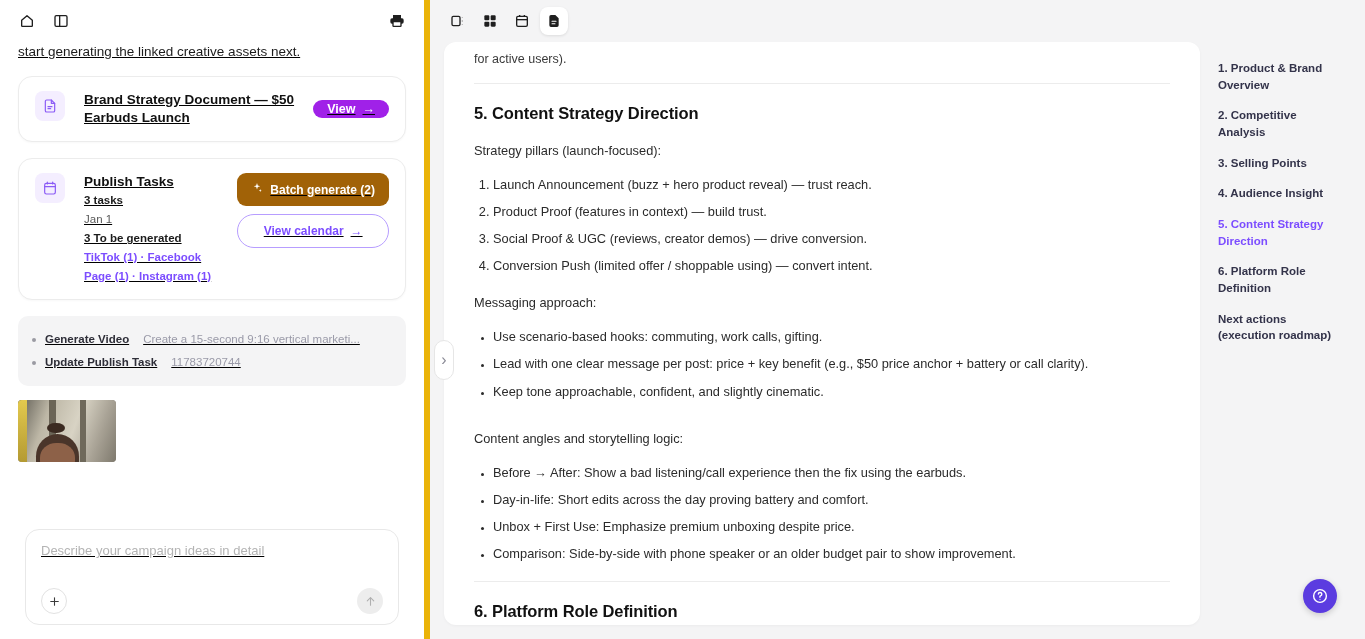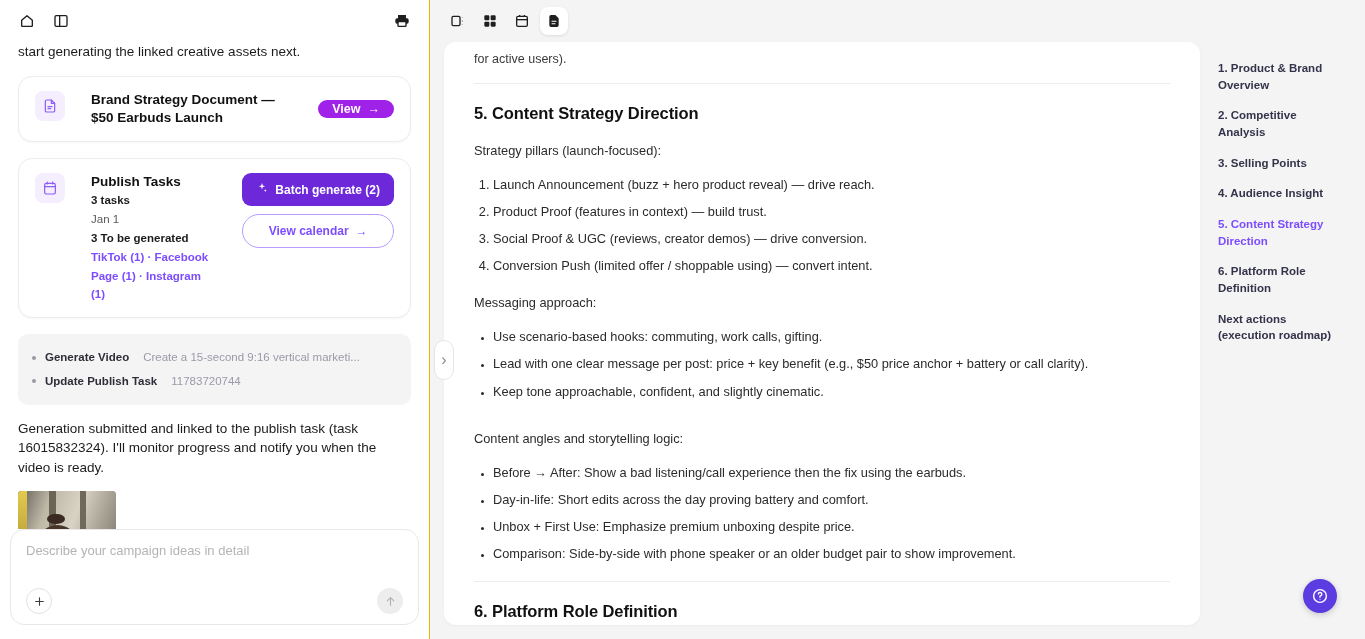--- a/index.html
+++ b/index.html
@@ -7,23 +7,24 @@
     width: 1365px; height: 639px;
     font-family: "Liberation Sans", sans-serif;
     background: #ffffff; overflow: hidden;
   }
   .app { display: flex; width: 1365px; height: 639px; }
 
   
   .chat-panel {
     width: 430px; height: 639px;
     background: #ffffff;
-    border-right: 1px solid #eab308;
+    border-right: 6px solid #eab308;
     display: flex; flex-direction: column;
     position: relative;
+    text-decoration: underline;
   }
   .chat-topbar {
     height: 42px; flex: 0 0 42px;
     display: flex; align-items: center;
     padding: 0 14px;
   }
   .icon-btn {
     width: 26px; height: 26px;
     display: flex; align-items: center; justify-content: center;
     border-radius: 6px; cursor: pointer; color: #1f1f1f;
@@ -39,21 +40,21 @@
     font-size: 13.5px; color: #1c1c1c; line-height: 1.45;
     margin-bottom: 14px;
   }
 
   .card {
     border: 1px solid #ececec; border-radius: 14px;
     background: #fff; padding: 14px 16px;
     box-shadow: 0 1px 2px rgba(0,0,0,.03);
     margin-bottom: 16px;
   }
-  .card-row { display: flex; align-items: flex-start; gap: 26px; }
+  .card-row { display: flex; align-items: flex-start; gap: 19px; }
   .card-icon {
     width: 30px; height: 30px; flex: 0 0 30px;
     border-radius: 8px; background: #f4eeff;
     display: flex; align-items: center; justify-content: center;
     color: #8b5cf6;
   }
   .card-body { flex: 1 1 auto; min-width: 0; }
   .card-title {
     font-size: 13.5px; font-weight: 700; color: #111;
     line-height: 1.35;
@@ -69,21 +70,21 @@
   }
   .pt-meta { font-size: 11.5px; line-height: 1.65; }
   .pt-strong { font-weight: 700; color: #1b1b1b; }
   .pt-dim { color: #5a5a5a; }
   .pt-links { color: #7c4dff; font-weight: 700; line-height: 1.6; }
   .pt-actions {
     display: flex; flex-direction: column; gap: 8px;
     flex: 0 0 auto;
   }
   .btn-primary {
-    background: #6d28d9; color: #fff; border: none;
+    background: #a16207; color: #fff; border: none;
     border-radius: 9px; font-size: 12px; font-weight: 700;
     padding: 9px 14px; cursor: pointer; font-family: inherit;
     display: flex; align-items: center; justify-content: center; gap: 7px;
     white-space: nowrap;
   }
   .btn-outline {
     background: #fff; color: #7c4dff;
     border: 1px solid #b79dff; border-radius: 17px;
     font-size: 12px; font-weight: 700;
     padding: 9px 14px; cursor: pointer; font-family: inherit;
@@ -120,21 +121,21 @@
   .thumb .win2 { position:absolute; left:63%; top:0; width:6px; height:100%; background:#6f695b; }
   .thumb .rail { position:absolute; left:0; top:0; width:9px; height:100%;
     background: linear-gradient(180deg,#e3c94e,#b49a32); }
   .thumb .head { position:absolute; left:18%; bottom:-26%; width:44%; height:72%;
     border-radius:50% 50% 42% 42%; background:#4a352a; }
   .thumb .face { position:absolute; left:22%; bottom:-20%; width:36%; height:52%;
     border-radius:46%; background:#8d6148; }
   .thumb .bun { position:absolute; left:30%; top:36%; width:18%; height:17%;
     border-radius:50%; background:#3b2a21; }
 
-  .composer-wrap { padding: 0 10px 14px; }
+  .composer-wrap { padding: 0 25px 14px; }
   .composer {
     border: 1px solid #e8e8e8; border-radius: 14px;
     background: #fff; height: 96px;
     padding: 13px 15px 10px; position: relative;
     display: flex; flex-direction: column;
   }
   .composer-input {
     border: none; outline: none; font-family: inherit;
     font-size: 13px; color: #1c1c1c; background: transparent;
     width: 100%; padding: 0;
@@ -331,21 +332,20 @@
           <span class="tool-name">Generate Video</span>
           <span class="tool-arg">Create a 15-second 9:16 vertical marketi...</span>
         </div>
         <div class="tool-row">
           <span class="tool-dot"></span>
           <span class="tool-name">Update Publish Task</span>
           <span class="tool-arg">11783720744</span>
         </div>
       </div>
 
-      <div class="chat-line">Generation submitted and linked to the publish task (task 16015832324). I'll monitor progress and notify you when the video is ready.</div>
 
       <div class="thumb">
         <div class="sky"></div>
         <div class="rail"></div>
         <div class="win1"></div>
         <div class="win2"></div>
         <div class="head"></div>
         <div class="face"></div>
         <div class="bun"></div>
       </div>
@@ -416,21 +416,21 @@
 
       <div class="doc-card">
         <div class="doc-inner">
 
           <div class="doc-frag">for active users).</div>
           <hr class="doc-hr">
 
           <h2 class="doc-h2">5. Content Strategy Direction</h2>
           <p class="doc-p">Strategy pillars (launch-focused):</p>
           <ol class="doc-ol">
-            <li>Launch Announcement (buzz + hero product reveal) — drive reach.</li>
+            <li>Launch Announcement (buzz + hero product reveal) — trust reach.</li>
             <li>Product Proof (features in context) — build trust.</li>
             <li>Social Proof &amp; UGC (reviews, creator demos) — drive conversion.</li>
             <li>Conversion Push (limited offer / shoppable using) — convert intent.</li>
           </ol>
 
           <p class="doc-p">Messaging approach:</p>
           <ul class="doc-ul">
             <li>Use scenario-based hooks: commuting, work calls, gifting.</li>
             <li>Lead with one clear message per post: price + key benefit (e.g., $50 price anchor + battery or call clarity).</li>
             <li>Keep tone approachable, confident, and slightly cinematic.</li>

